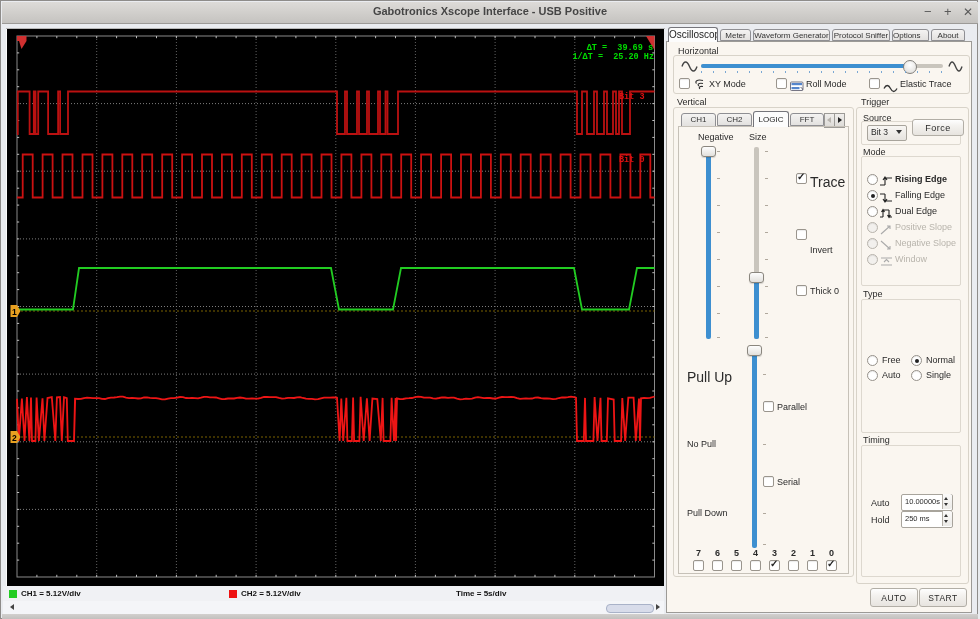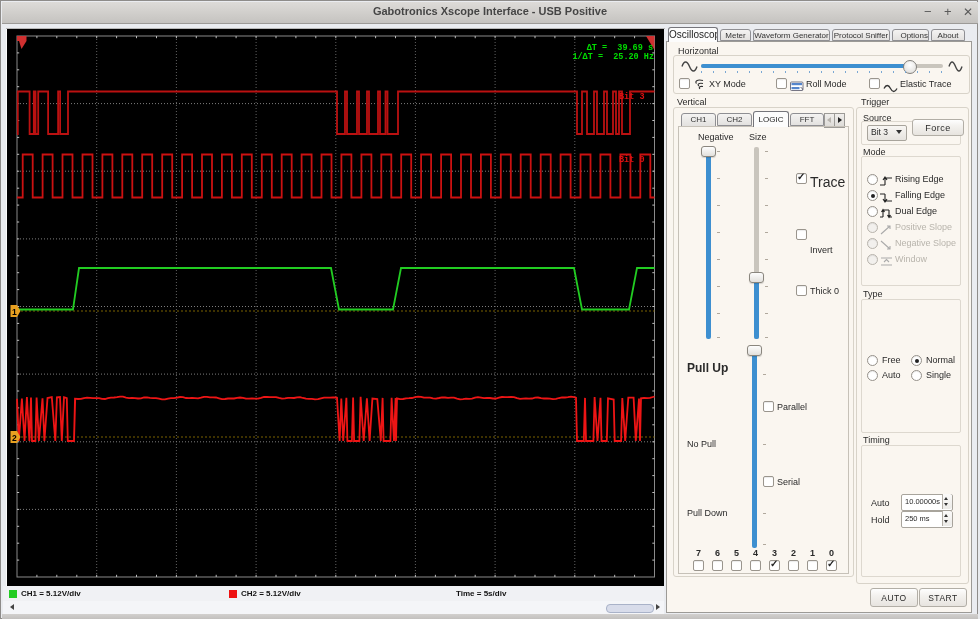--- a/index.html
+++ b/index.html
@@ -59,21 +59,21 @@
     <div style="position:absolute;left:455px;top:588px;font-size:8px;color:#111;font-weight:bold;white-space:nowrap;">Time = 5s/div</div>
     <div style="position:absolute;left:2px;top:600px;width:661px;height:13px;background:#f4f5f8"></div>
     <div style="position:absolute;left:9px;top:603px;width:0;height:0;border-top:3px solid transparent;border-bottom:3px solid transparent;border-right:4px solid #444"></div>
     <div style="position:absolute;left:655px;top:603px;width:0;height:0;border-top:3px solid transparent;border-bottom:3px solid transparent;border-left:4px solid #444"></div>
     <div style="position:absolute;left:605px;top:603px;width:46px;height:7px;background:#d8dcea;border:1px solid #a9b2c8;border-radius:4px"></div>
     <div style="position:absolute;left:665px;top:40px;width:304px;height:570px;background:#faf6f0;border:1px solid #9c9a96"></div>
     <div style="position:absolute;left:667px;top:26px;width:50px;height:15px;box-sizing:border-box;background:#fcfcfc;border:1px solid #75757b;border-bottom:none;border-radius:3px 3px 0 0;text-align:center;font-size:10px;line-height:14px;color:#222;white-space:nowrap;overflow:hidden;z-index:3">Oscilloscope</div>
     <div style="position:absolute;left:719px;top:28px;width:31px;height:12px;box-sizing:border-box;background:linear-gradient(#f4f3f2,#e3e1df);border:1px solid #8f8f93;border-radius:3px 3px 0 0;text-align:center;font-size:8px;line-height:11px;color:#333;white-space:nowrap;overflow:hidden">Meter</div>
     <div style="position:absolute;left:752px;top:28px;width:77px;height:12px;box-sizing:border-box;background:linear-gradient(#f4f3f2,#e3e1df);border:1px solid #8f8f93;border-radius:3px 3px 0 0;text-align:center;font-size:8px;line-height:11px;color:#333;white-space:nowrap;overflow:hidden">Waveform Generator</div>
     <div style="position:absolute;left:831px;top:28px;width:58px;height:12px;box-sizing:border-box;background:linear-gradient(#f4f3f2,#e3e1df);border:1px solid #8f8f93;border-radius:3px 3px 0 0;text-align:center;font-size:8px;line-height:11px;color:#333;white-space:nowrap;overflow:hidden">Protocol Sniffer</div>
-    <div style="position:absolute;left:891px;top:28px;width:37px;height:12px;box-sizing:border-box;background:linear-gradient(#f4f3f2,#e3e1df);border:1px solid #8f8f93;border-radius:3px 3px 0 0;text-align:right;font-size:8px;line-height:11px;color:#333;white-space:nowrap;overflow:hidden">Options</div>
+    <div style="position:absolute;left:891px;top:28px;width:37px;height:12px;box-sizing:border-box;background:linear-gradient(#f4f3f2,#e3e1df);border:1px solid #8f8f93;border-radius:3px 3px 0 0;text-align:left;font-size:8px;line-height:11px;color:#333;white-space:nowrap;overflow:hidden">Options</div>
     <div style="position:absolute;left:930px;top:28px;width:34px;height:12px;box-sizing:border-box;background:linear-gradient(#f4f3f2,#e3e1df);border:1px solid #8f8f93;border-radius:3px 3px 0 0;text-align:center;font-size:8px;line-height:11px;color:#333;white-space:nowrap;overflow:hidden">About</div>
     <div style="position:absolute;left:677px;top:45px;font-size:9px;color:#2a2a2a;font-weight:normal;white-space:nowrap;">Horizontal</div>
     <div style="position:absolute;left:672px;top:54px;width:295px;height:37px;border:1px solid #d8d3c9;border-radius:3px"></div>
     <div style="position:absolute;left:680px;top:58px"><svg width="17" height="13" viewBox="0 0 17 13" style="">
         <path d="M1 6.5 C3 0.5,6 0.5,8.5 6.5 C11 12.5,14 12.5,16 6.5" fill="none" stroke="#444" stroke-width="1.4"></path>
       </svg></div>
     <div style="position:absolute;left:947px;top:58px"><svg width="15" height="13" viewBox="0 0 15 13" style="">
         <path d="M1 6.5 C3 0.5,5 0.5,7.5 6.5 C10 12.5,12 12.5,14 6.5" fill="none" stroke="#444" stroke-width="1.4"></path>
       </svg></div>
     <div style="position:absolute;left:700px;top:63px;width:242px;height:4px;background:#c9c5bd;border-radius:2px"></div>
@@ -163,21 +163,21 @@
     <div style="position:absolute;left:795px;top:228px;width:9px;height:9px;background:#fff;border:1px solid #9a958d;border-radius:2px;box-shadow:inset 0 1px 1px rgba(0,0,0,.08)"></div>
     <div style="position:absolute;left:809px;top:229px;font-size:9px;color:#2a2a2a;font-weight:normal;white-space:nowrap;margin-top:15px;">Invert</div>
     <div style="position:absolute;left:795px;top:284px;width:9px;height:9px;background:#fff;border:1px solid #9a958d;border-radius:2px;box-shadow:inset 0 1px 1px rgba(0,0,0,.08)"></div>
     <div style="position:absolute;left:809px;top:285px;font-size:9px;color:#2a2a2a;font-weight:normal;white-space:nowrap;">Thick 0</div>
     <div style="position:absolute;left:751px;top:352px;width:5px;height:195px;background:#3d8fd0;border-radius:2px"></div>
     <div style="position:absolute;left:746px;top:344px;width:13px;height:9px;background:linear-gradient(#fdfdfd,#e2e0dc);border:1px solid #8a867e;border-radius:3px;box-shadow:0 1px 1px rgba(0,0,0,.15)"></div>
     <div style="position:absolute;left:762px;top:373px;width:3px;height:1px;background:#b0a89d"></div>
     <div style="position:absolute;left:762px;top:443px;width:3px;height:1px;background:#b0a89d"></div>
     <div style="position:absolute;left:762px;top:512px;width:3px;height:1px;background:#b0a89d"></div>
     <div style="position:absolute;left:762px;top:543px;width:3px;height:1px;background:#b0a89d"></div>
-    <div style="position:absolute;left:686px;top:360px;font-size:12px;color:#2a2a2a;font-weight:bold;white-space:nowrap;">Pull Up</div>
+    <div style="position:absolute;left:686px;top:368px;font-size:14px;color:#2a2a2a;font-weight:normal;white-space:nowrap;">Pull Up</div>
     <div style="position:absolute;left:686px;top:438px;font-size:9px;color:#2a2a2a;font-weight:normal;white-space:nowrap;">No Pull</div>
     <div style="position:absolute;left:686px;top:507px;font-size:9px;color:#2a2a2a;font-weight:normal;white-space:nowrap;">Pull Down</div>
     <div style="position:absolute;left:762px;top:400px;width:9px;height:9px;background:#fff;border:1px solid #9a958d;border-radius:2px;box-shadow:inset 0 1px 1px rgba(0,0,0,.08)"></div>
     <div style="position:absolute;left:776px;top:401px;font-size:9px;color:#2a2a2a;font-weight:normal;white-space:nowrap;">Parallel</div>
     <div style="position:absolute;left:762px;top:475px;width:9px;height:9px;background:#fff;border:1px solid #9a958d;border-radius:2px;box-shadow:inset 0 1px 1px rgba(0,0,0,.08)"></div>
     <div style="position:absolute;left:776px;top:476px;font-size:9px;color:#2a2a2a;font-weight:normal;white-space:nowrap;">Serial</div>
     <div style="position:absolute;left:695px;top:547px;font-size:9px;color:#2a2a2a;font-weight:bold;white-space:nowrap;">7</div>
     <div style="position:absolute;left:692px;top:559px;width:9px;height:9px;background:#fff;border:1px solid #9a958d;border-radius:2px;box-shadow:inset 0 1px 1px rgba(0,0,0,.08)"></div>
     <div style="position:absolute;left:714px;top:547px;font-size:9px;color:#2a2a2a;font-weight:bold;white-space:nowrap;">6</div>
     <div style="position:absolute;left:711px;top:559px;width:9px;height:9px;background:#fff;border:1px solid #9a958d;border-radius:2px;box-shadow:inset 0 1px 1px rgba(0,0,0,.08)"></div>
@@ -204,21 +204,21 @@
     <div style="position:absolute;left:866px;top:124px;width:38px;height:14px;background:linear-gradient(#f8f6f3,#e6e3de);border:1px solid #a8a49c;border-radius:2px"></div>
     <div style="position:absolute;left:870px;top:126px;font-size:8.5px;color:#2a2a2a;font-weight:normal;white-space:nowrap;">Bit 3</div>
     <div style="position:absolute;left:895px;top:129px;width:0;height:0;border-left:3.5px solid transparent;border-right:3.5px solid transparent;border-top:4.5px solid #333"></div>
     <div style="position:absolute;left:911px;top:118px;width:50px;height:15px;background:linear-gradient(#fefefe,#f3f1ee 40%,#e7e4df);border:1px solid #b2aea6;border-radius:3px;display:flex;align-items:center;justify-content:center;font-size:9px;color:#2a2a2a;letter-spacing:0.5px">Force</div>
     <div style="position:absolute;left:862px;top:146px;font-size:9px;color:#2a2a2a;font-weight:normal;white-space:nowrap;">Mode</div>
     <div style="position:absolute;left:860px;top:155px;width:98px;height:128px;border:1px solid #ddd8cf;border-radius:2px"></div>
     <div style="position:absolute;left:866px;top:173px;width:9px;height:9px;background:#fff;border:1px solid #96918a;border-radius:50%;box-shadow:inset 0 1px 1px rgba(0,0,0,.08)"></div>
     <div style="position:absolute;left:879px;top:172px"><svg width="13" height="11" viewBox="0 0 13 11" style="">
         <path d="M0 9 H5 M5 9 V2 M5 2 H12 M3 4 L5 1 L7 4" fill="none" stroke="#222" stroke-width="1.1"></path>
       </svg></div>
-    <div style="position:absolute;left:894px;top:173px;font-size:9px;color:#2a2a2a;font-weight:normal;white-space:nowrap;">Rising Edge</div>
+    <div style="position:absolute;left:894px;top:173px;font-size:9px;color:#2a2a2a;font-weight:bold;white-space:nowrap;">Rising Edge</div>
     <div style="position:absolute;left:866px;top:189px;width:9px;height:9px;background:#fff;border:1px solid #96918a;border-radius:50%;box-shadow:inset 0 1px 1px rgba(0,0,0,.08)">
       <span style="position:absolute;left:2.5px;top:2.5px;width:4px;height:4px;border-radius:50%;background:#222"></span>
     </div>
     <div style="position:absolute;left:879px;top:188px"><svg width="13" height="11" viewBox="0 0 13 11" style="">
         <path d="M0 2 H5 M5 2 V9 M5 9 H12 M3 7 L5 10 L7 7" fill="none" stroke="#222" stroke-width="1.1"></path>
       </svg></div>
     <div style="position:absolute;left:894px;top:189px;font-size:9px;color:#2a2a2a;font-weight:normal;white-space:nowrap;">Falling Edge</div>
     <div style="position:absolute;left:866px;top:205px;width:9px;height:9px;background:#fff;border:1px solid #96918a;border-radius:50%;box-shadow:inset 0 1px 1px rgba(0,0,0,.08)"></div>
     <div style="position:absolute;left:879px;top:204px"><svg width="13" height="11" viewBox="0 0 13 11" style="">
         <path d="M0 9 H3 M3 9 V2 M3 2 H9 M9 2 V9 M9 9 H12 M1.5 4 L3 1.5 L4.5 4 M7.5 7 L9 9.5 L10.5 7" fill="none" stroke="#222" stroke-width="1.1"></path>

